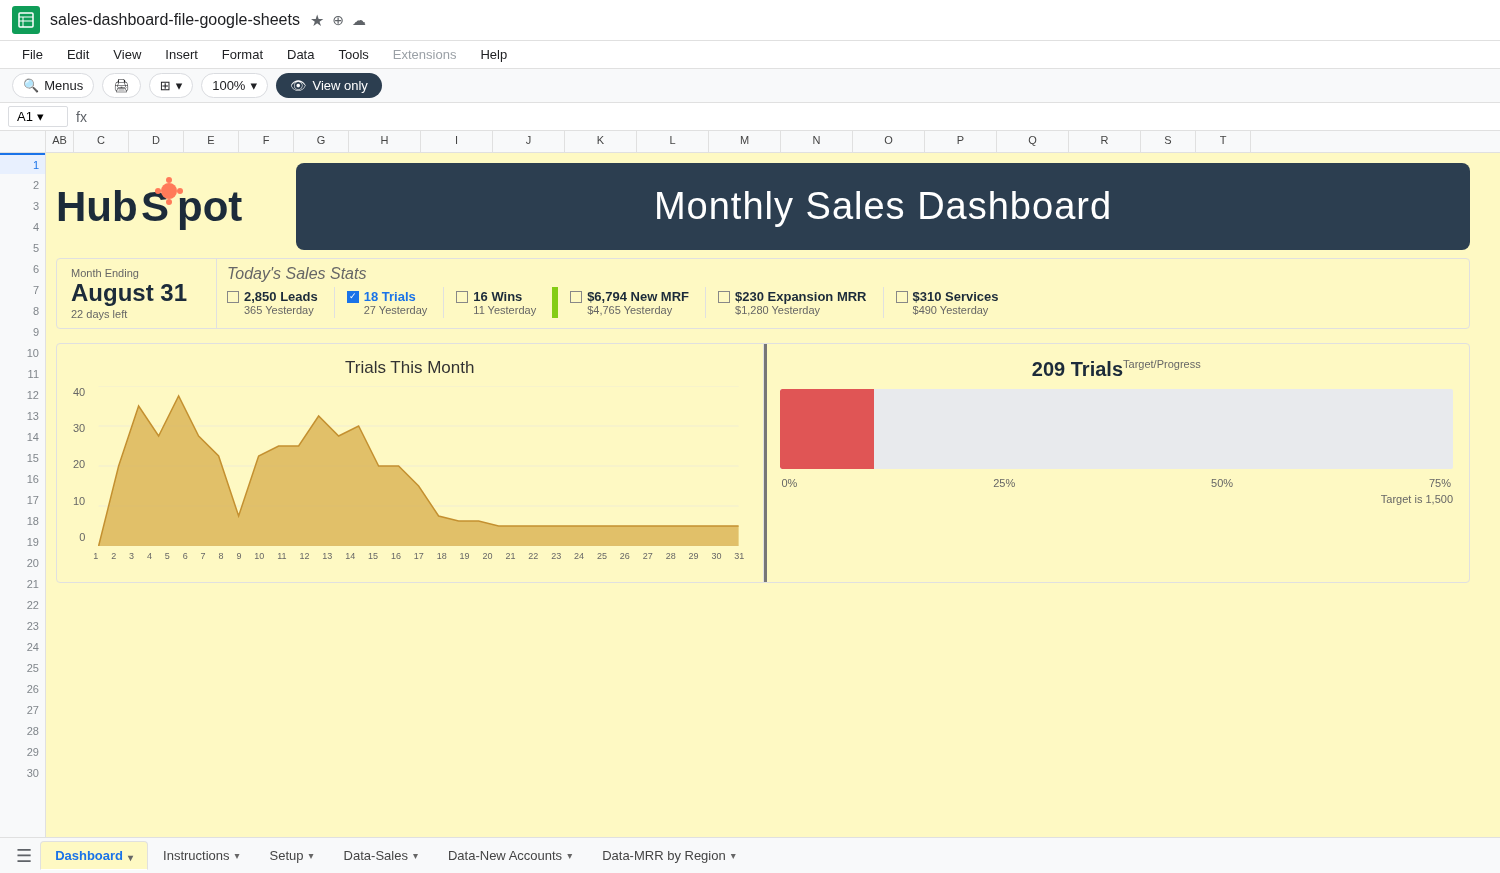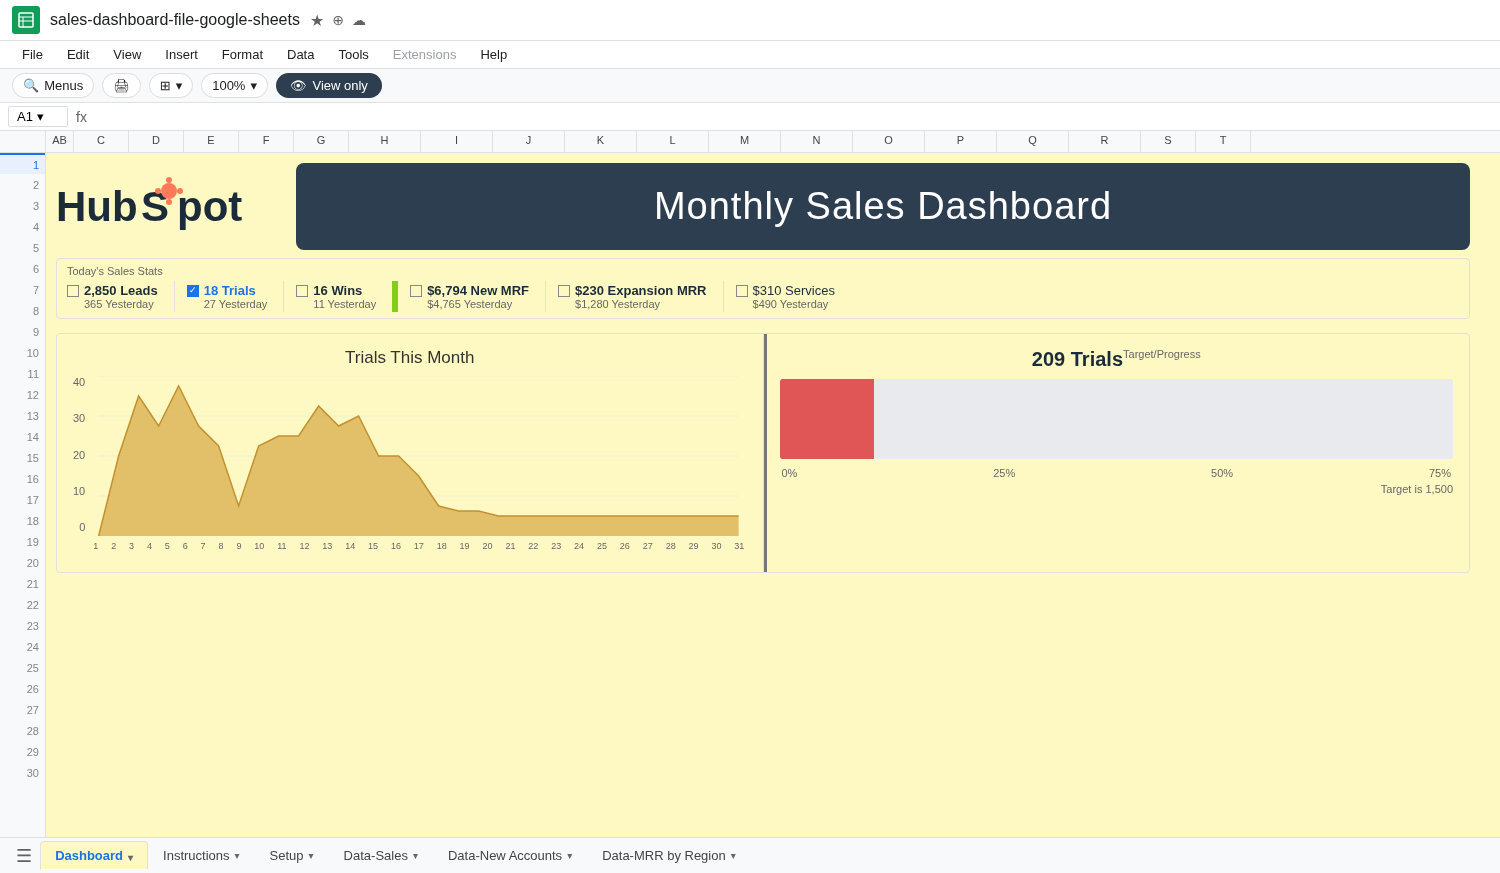--- a/index.html
+++ b/index.html
@@ -289,23 +289,28 @@
 
           <div style="flex:1; background:#2c3e50; border-radius:8px; padding:22px 40px; text-align:center;">
             <h1 style="color:white; font-size:38px; font-weight:300; letter-spacing:1px;">Monthly Sales Dashboard</h1>
           </div>
         </div>
 
 
 
         <div style="display:flex; border:1px solid #e0e0e0; border-radius:4px; margin-bottom:14px; overflow:hidden;">
 
+          <div style="padding:8px 14px; border-right:1px solid #e0e0e0; min-width:160px;">
+            <div style="font-size:11px; color:#666;">Month Ending</div>
+            <div style="font-size:24px; font-weight:bold; color:#1c2b3a; line-height:1.2;">August 31</div>
+            <div style="font-size:11px; color:#666;">22 days left</div>
+          </div>
 
           <div style="flex:1; padding:6px 10px;">
-            <div style="font-size:11px; color:#666; margin-bottom:4px;">Today's Sales Stats</div>
+            <div style="font-size:16px; color:#666; margin-bottom:4px;font-style:italic;">Today's Sales Stats</div>
             <div style="display:flex; align-items:flex-start;">
 
               <div style="padding:2px 16px 2px 0; border-right:1px solid #e0e0e0; margin-right:12px;">
                 <div style="display:flex; align-items:center; gap:5px;">
                   <div style="width:12px;height:12px;border:1px solid #888;flex-shrink:0;"></div>
                   <span style="font-weight:bold; color:#1c2b3a; font-size:13px;">2,850 Leads</span>
                 </div>
                 <div style="color:#666; font-size:11px; padding-left:17px;">365 Yesterday</div>
               </div>
 
@@ -339,21 +344,21 @@
                 <div style="display:flex; align-items:center; gap:5px;">
                   <div style="width:12px;height:12px;border:1px solid #888;flex-shrink:0;"></div>
                   <span style="font-weight:bold; color:#1c2b3a; font-size:13px;">$230 Expansion MRR</span>
                 </div>
                 <div style="color:#666; font-size:11px; padding-left:17px;">$1,280 Yesterday</div>
               </div>
 
               <div style="padding:2px 0;">
                 <div style="display:flex; align-items:center; gap:5px;">
                   <div style="width:12px;height:12px;border:1px solid #888;flex-shrink:0;"></div>
-                  <span style="font-weight:normal; color:#1c2b3a; font-size:13px;">$310 Services</span>
+                  <span style="font-weight:bold; color:#1c2b3a; font-size:13px;">$310 Services</span>
                 </div>
                 <div style="color:#666; font-size:11px; padding-left:17px;">$490 Yesterday</div>
               </div>
 
             </div>
           </div>
         </div>
 
         <div style="display:flex; border:1px solid #e0e0e0; border-radius:4px; overflow:hidden; min-height:240px;">
 

